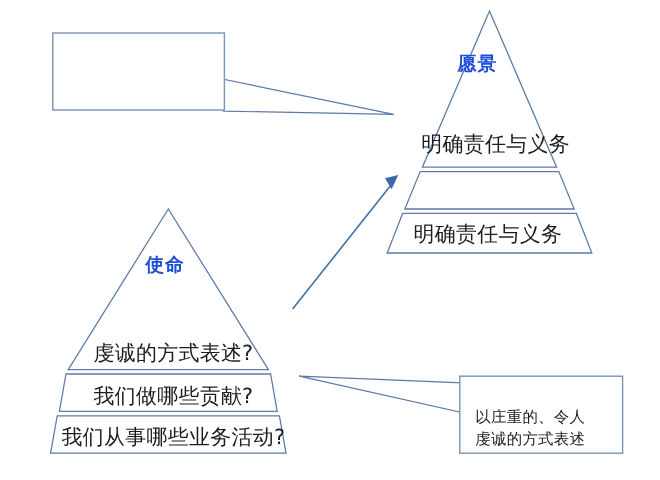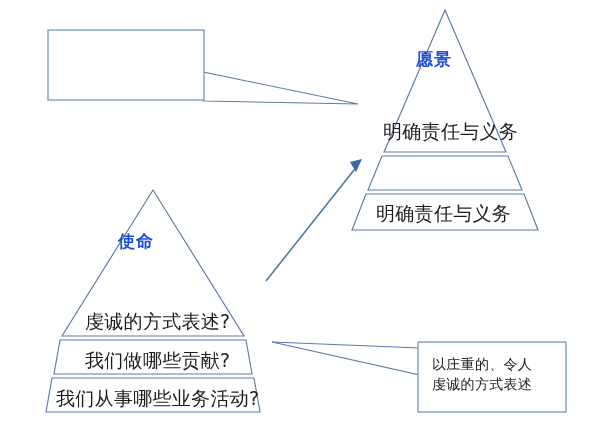--- a/index.html
+++ b/index.html
@@ -113,23 +113,23 @@
       <line class="connector-line" x1="266" y1="281" x2="358" y2="165"></line>
       <polygon class="connector-head" points="362,159 350,162 356,172"></polygon>
     </g>
   </svg>
 
   <div class="txt pyramid-title" style="left:416px; top:49px;">愿景</div>
 
   <div class="txt band-label" style="left:383px; top:119px;">明确责任与义务</div>
   <div class="txt band-label" style="left:376px; top:201px;">明确责任与义务</div>
 
-  <div class="txt pyramid-title" style="left:118px; top:231px;">使命</div>
+  <div class="txt pyramid-title" style="left:132px; top:231px;">使命</div>
 
   <div class="txt band-label" style="left:85px; top:309px;">虔诚的方式表述?</div>
   <div class="txt band-label" style="left:85px; top:348px;">我们做哪些贡献?</div>
   <div class="txt band-label" style="left:56px; top:386px;">我们从事哪些业务活动?</div>
 
 
-  <div class="txt callout-text" style="left:432px; top:355px; width:136px;">以庄重的、令人
+  <div class="txt callout-text" style="left:432px; top:371px; width:136px;">以庄重的、令人
 虔诚的方式表述</div>
 
 </div>
 
 </body></html>

